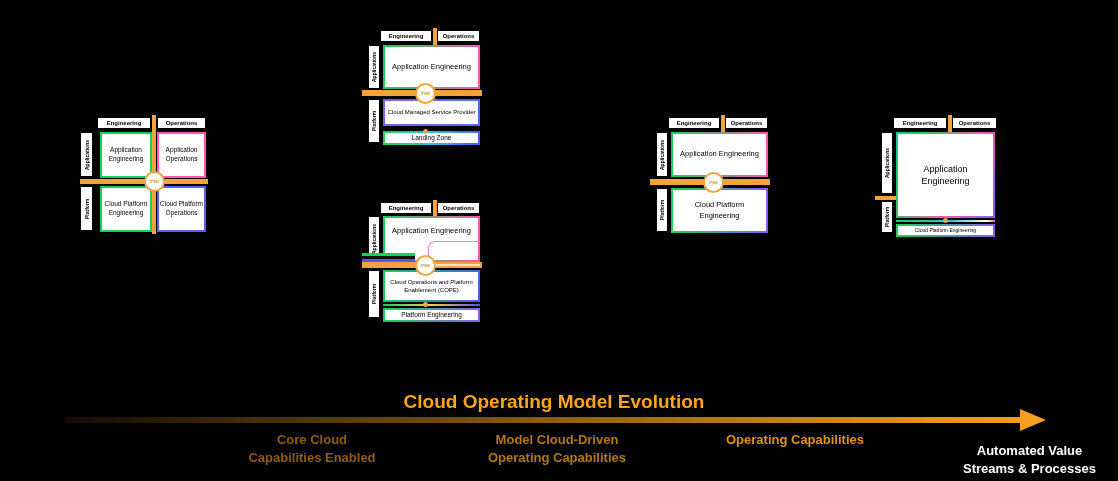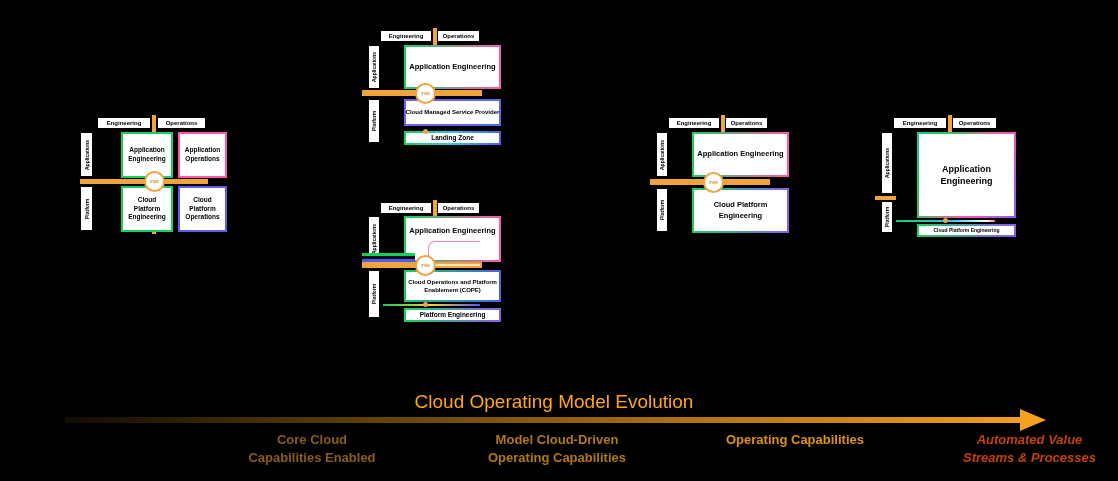--- a/index.html
+++ b/index.html
@@ -6,23 +6,23 @@
   .canvas{position:relative;width:1118px;height:481px;background:#000;overflow:hidden;
           font-family:"Liberation Sans",sans-serif;}
 
   
   .diagram{position:absolute;}
   .tl{position:absolute;background:#fff;border:1px solid #000;color:#000;font-weight:bold;
       font-size:6px;display:flex;align-items:center;justify-content:center;box-sizing:border-box;}
   .sl{position:absolute;background:#fff;border:1px solid #000;color:#000;font-weight:bold;
       font-size:5px;display:flex;align-items:center;justify-content:center;box-sizing:border-box;
       writing-mode:vertical-rl;transform:rotate(180deg);}
-  .qbox{position:absolute;background:#fff;color:#000;font-weight:bold;text-align:center;
+  .qbox{position:absolute;background:#fff;color:#000;font-weight:normal;text-align:center;
         display:flex;align-items:center;justify-content:center;box-sizing:border-box;
-        font-size:6.5px;line-height:1.35;padding:1px;margin-left:21px;}
+        font-size:6.5px;line-height:1.35;padding:1px;}
   .b-green{border:2px solid #16d05c;}
   .b-pink{border:2px solid #ff57ab;}
   .b-indigo{border:2px solid #5e5cf0;}
   .gb{border:2px solid transparent;}
   .gb-gp{border-image:linear-gradient(90deg,#16d05c,#ff57ab) 1;}
   .gb-pb{border-image:linear-gradient(90deg,#7b5cf0,#4f6bf0) 1;}
   .gb-gb{border-image:linear-gradient(90deg,#16d05c,#2bc4e8,#4f5bf0) 1;}
   .gb-gpp{border-image:linear-gradient(90deg,#16d05c,#8a5cf0) 1;}
   .gb-cope{border-image:linear-gradient(100deg,#16d05c,#4f5bf0) 1;}
   .gb-big{border-image:linear-gradient(115deg,#14c9a0 0%,#16d05c 18%,#ff57ab 62%,#8a5cf0 100%) 1;}
@@ -33,21 +33,21 @@
         display:flex;align-items:center;justify-content:center;z-index:5;}
   .itsm span{font-size:6px;transform:scale(0.62);}
   .dot{position:absolute;width:5px;height:5px;border-radius:50%;background:#f0a440;z-index:6;}
   .sep{position:absolute;height:2px;background:linear-gradient(90deg,#16d05c,#f2d33c 50%,#4f5bf0);}
   .stripes{position:absolute;background:linear-gradient(180deg,#16d05c 0 33%,#101010 33% 66%,#4f5bf0 66% 100%);}
   .paleline{position:absolute;height:2px;background:#f7e3c0;}
   .pinkhook{position:absolute;border-left:1.5px solid #ff7ac0;border-top:1.5px solid #ff7ac0;
             border-top-left-radius:7px;box-sizing:border-box;}
 
   
-  .evo-title{position:absolute;font-weight:normal;font-size:19px;color:#ffa51d;text-align:center;}
+  .evo-title{position:absolute;font-weight:bold;font-size:19px;color:#ffa51d;text-align:center;}
   .arrow-line{position:absolute;background:linear-gradient(90deg,#120b00,#5c3f07 30%,#b07310 65%,#f59d1e 100%);}
   .arrow-head{position:absolute;width:0;height:0;border-top:11px solid transparent;
               border-bottom:11px solid transparent;border-left:26px solid #f6a01f;}
   .stage{position:absolute;font-weight:bold;font-size:13px;line-height:18px;text-align:center;}
 </style>
 </head>
 <body>
 
 <div class="canvas">
 
@@ -206,18 +206,18 @@
     <div>Core Cloud</div>
     <div>Capabilities Enabled</div>
   </div>
   <div class="stage" style="left: 457px; top: 431px; width: 200px; color: rgb(177, 122, 16);">
     <div>Model Cloud-Driven</div>
     <div>Operating Capabilities</div>
   </div>
   <div class="stage" style="left: 695px; top: 431px; width: 200px; color: rgb(224, 146, 14);">
     <div>Operating Capabilities</div>
   </div>
-  <div class="stage" style="left: 941px; top: 431px; width: 177px; color: #c2410c; font-style: italic;">
+  <div class="stage" style="left: 941px; top: 442px; width: 177px; color: #ffffff;">
     <div>Automated Value</div>
     <div>Streams &amp; Processes</div>
   </div>
 
 </div>
 
 </body></html>

